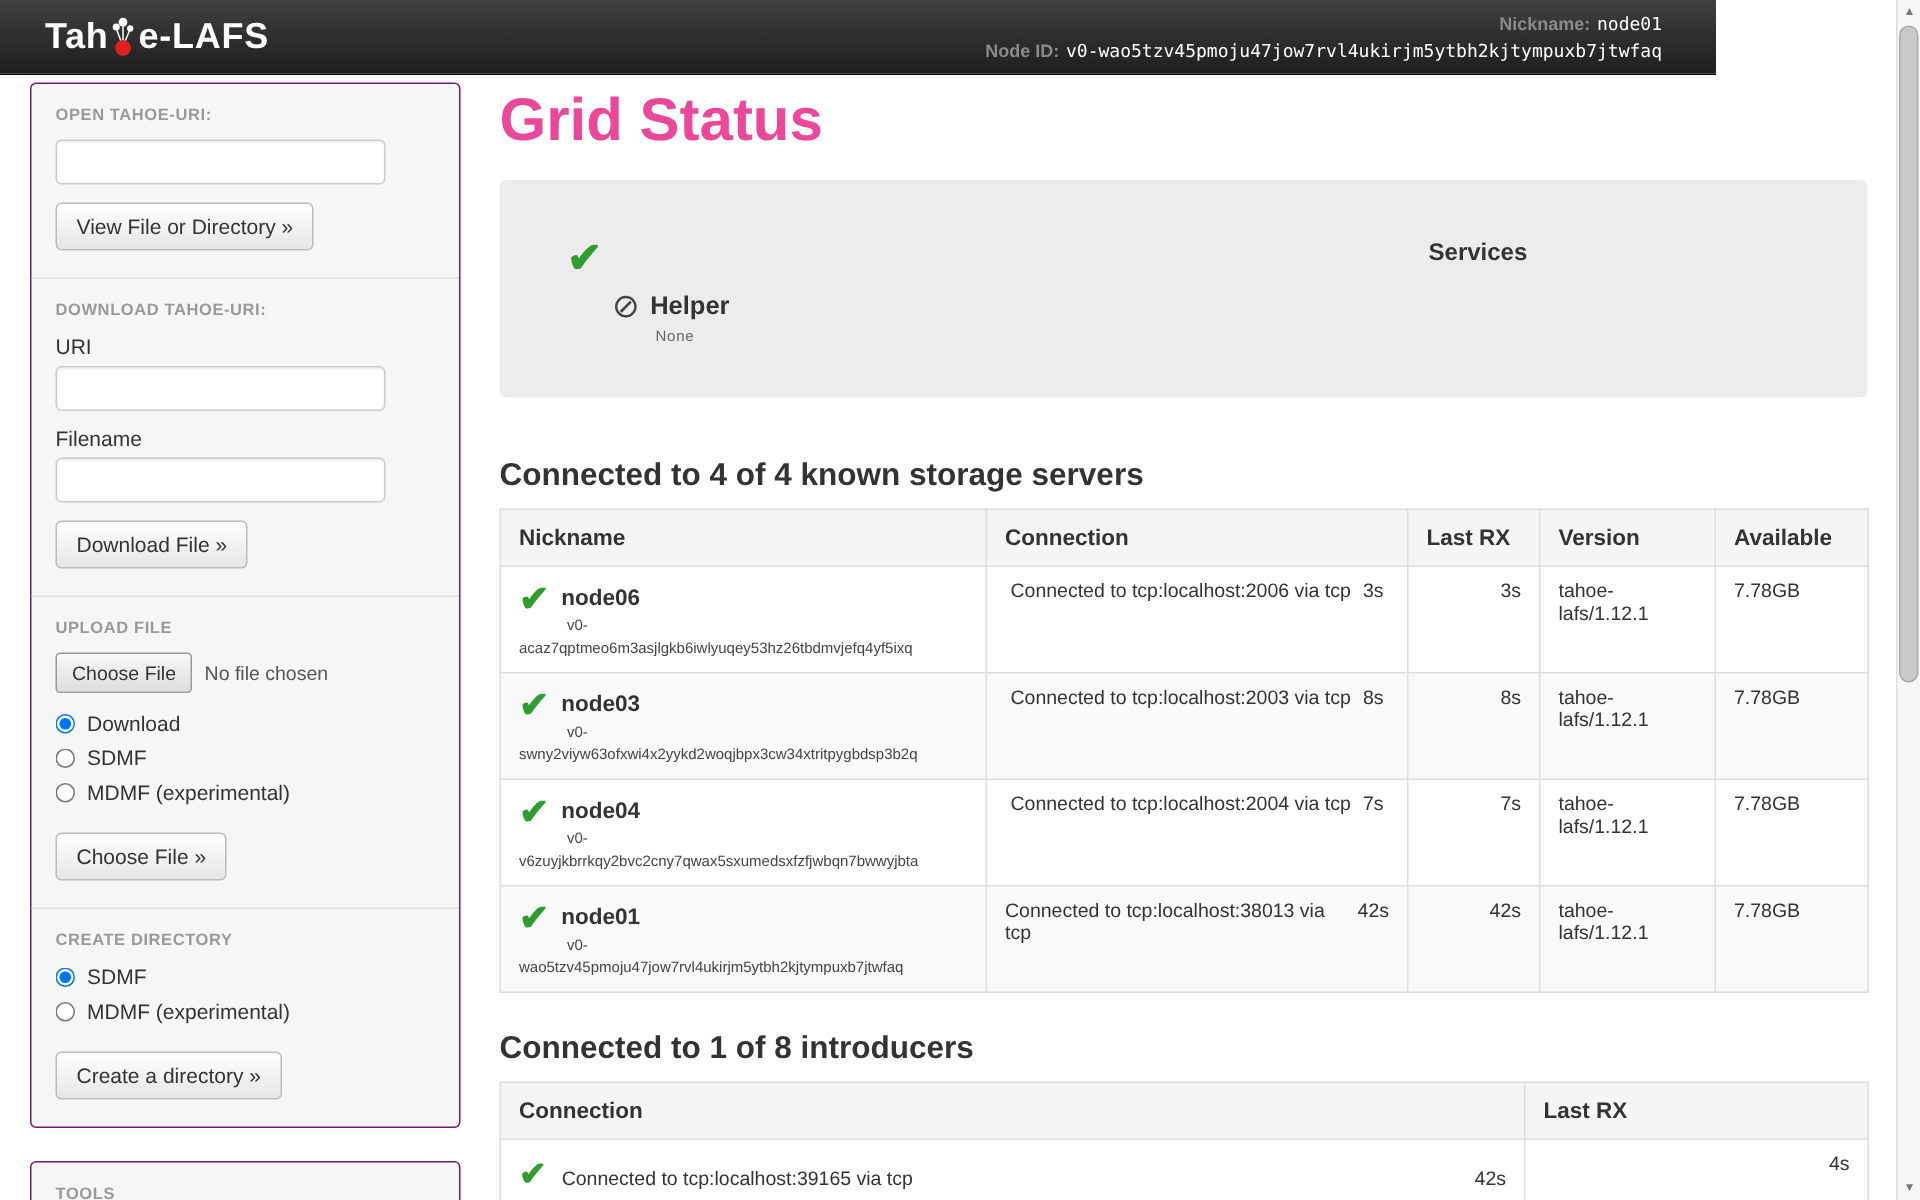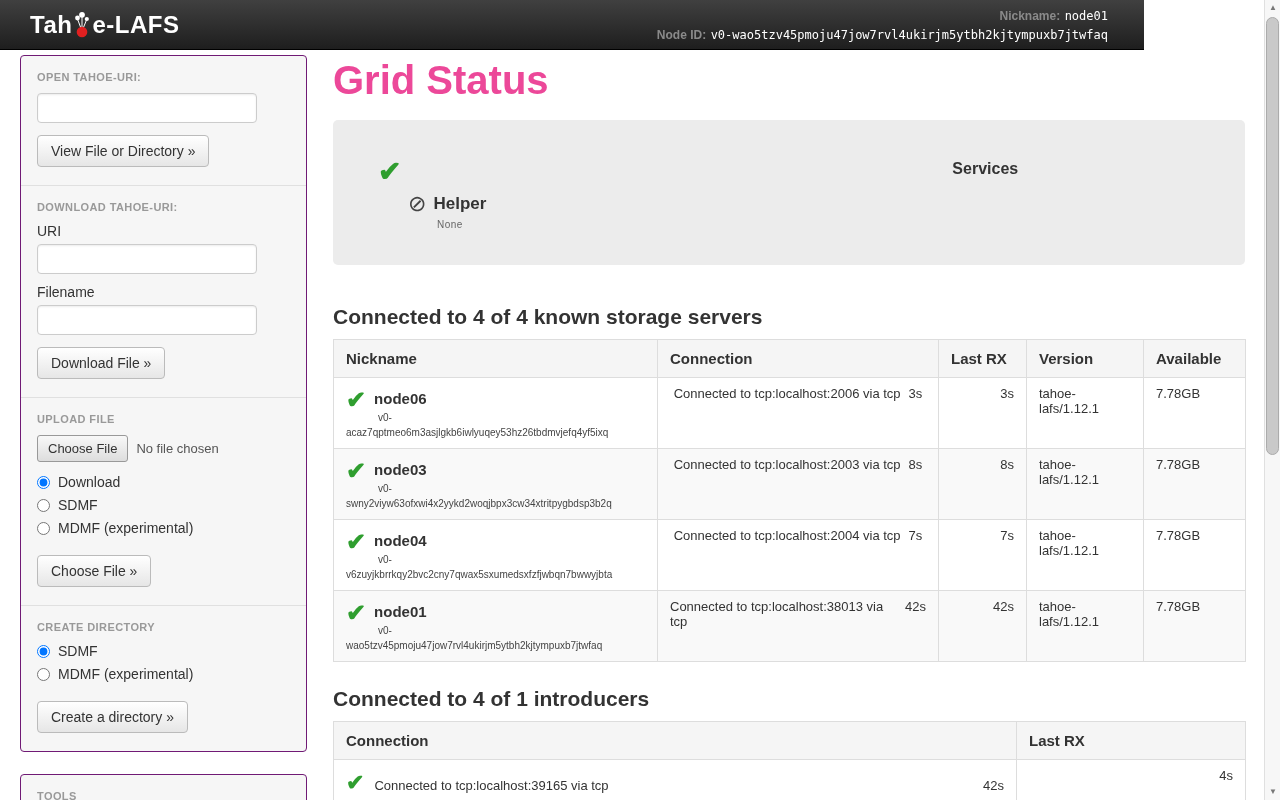--- a/index.html
+++ b/index.html
@@ -287,21 +287,21 @@
               <span>42s</span>
             </div>
           </td>
           <td class="td-rx">42s</td>
           <td>tahoe-lafs/1.12.1</td>
           <td>7.78GB</td>
         </tr>
       </tbody>
   </table>
 
-  <h2 class="section-heading second">Connected to 4 of 1 introducers</h2>
+  <h2 class="section-heading second">Connected to 1 of 8 introducers</h2>
   <table>
     <colgroup>
         <col style="width:683px">
         <col style="width:229px">
       </colgroup>
     <thead>
         <tr id="intro-head">
           <th>Connection</th>
           <th>Last RX</th>
         </tr>

